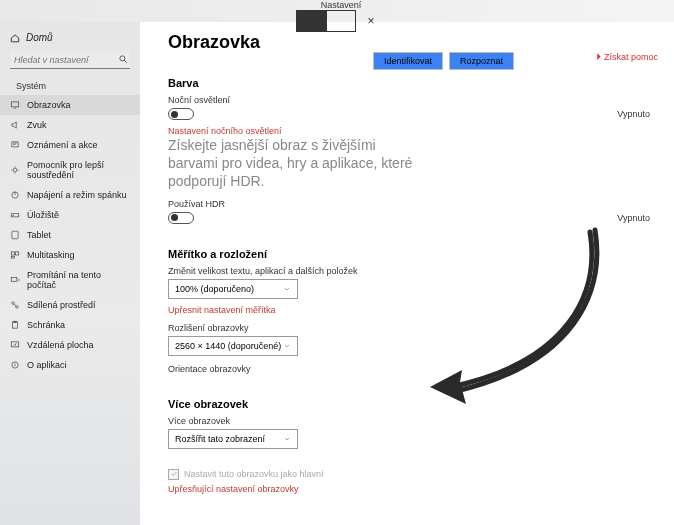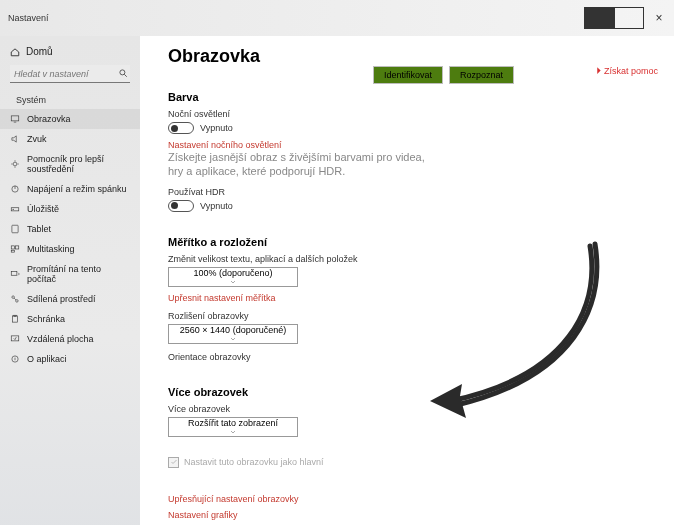--- a/index.html
+++ b/index.html
@@ -1,57 +1,57 @@
 <!DOCTYPE html>
 <html><head>
 <meta charset="utf-8">
 <style>
 * { margin: 0; padding: 0; box-sizing: border-box; font-family: "Segoe UI", Tahoma, sans-serif; }
 body { background: #fff; width: 674px; height: 525px; overflow: hidden; font-size: 10px; color: #000; }
 
-.titlebar { height: 36px; display: flex; align-items: center; justify-content: space-between; padding: 0 0 0 8px; background: linear-gradient(to right, #e8e8e8, #f4f4f4); }
+.titlebar { height: 22px; display: flex; align-items: center; justify-content: space-between; padding: 0 0 0 8px; background: linear-gradient(to right, #e8e8e8, #f4f4f4); flex-direction: column; }
 .titlebar .title { font-size: 9px; color: #333; }
 .titlebar .controls { display: flex; }
 .titlebar .controls div { width: 30px; height: 22px; display: flex; align-items: center; justify-content: center; color: #333; }
 .tb-line { width: 8px; height: 1px; background: #333; }
 .tb-sq { width: 7px; height: 7px; border: 1px solid #333; }
 .tb-x { font-size: 12px; }
 
 .layout { display: flex; height: 503px; }
 .sidebar { width: 140px; background: linear-gradient(180deg,#e6e6e6 0%,#eaeaea 60%, #e0e2e5 100%); padding: 6px 0 0 0; display: flex; flex-direction: column; }
-.home { display: flex; align-items: center; gap: 6px; padding: 4px 10px; color: #222; }
+.home { display: flex; align-items: center; gap: 6px; padding: 4px 10px; color: #222; font-style: italic; }
 .home svg { width: 10px; height: 10px; }
 .search { margin: 4px 10px; position: relative; }
 .search input { width: 100%; height: 18px; border: none; border-bottom: 1px solid #777; background: rgba(255,255,255,0.2); padding: 0 16px 0 4px; font-size: 9px; font-style: italic; color: #555; outline: none; }
 .search .sicon { position: absolute; right: 2px; top: 3px; }
 .section-label { font-size: 9px; color: #333; padding: 8px 16px 4px; }
 .nav-item { display: flex; align-items: center; gap: 7px; padding: 5px 10px; color: #222; cursor: pointer; }
 .nav-item.active { background: rgba(0,0,0,0.06); }
 .nav-item svg, .nav-item .i { width: 10px; height: 10px; flex-shrink: 0; color: #333; }
 .nav-item span { font-size: 9px; }
 
 .main { flex: 1; padding: 10px 24px 10px 28px; position: relative; overflow: hidden; }
 h1 { font-size: 18px; font-weight: 600; margin-bottom: 10px; }
 .topbtns { position: absolute; top: 30px; right: 160px; display: flex; gap: 6px; }
-.topbtns button { background: #4d7c0f; border: 1px solid #bdbdbd; padding: 3px 10px; font-size: 9px; cursor: pointer; }
+.topbtns button { background: #3b82f6; border: 1px solid #bdbdbd; padding: 3px 10px; font-size: 9px; cursor: pointer; }
 .help { position: absolute; top: 30px; right: 16px; font-size: 9px; color: #d83030; display: flex; align-items: flex-start; }
 .help svg { width: 9px; height: 9px; fill: #d83030; }
 
 h2 { font-size: 11px; font-weight: 600; margin: 24px 0 6px; }
 .sub { font-size: 9px; color: #333; margin: 4px 0 3px; }
-.desc { font-size: 11px; color: #888; max-width: 260px; line-height: 1.3; }
+.desc { font-size: 14px; color: #888; max-width: 260px; line-height: 1.3; }
 .link.red, .rlink { color: #c43a2f; }
 .rlink { font-size: 9px; display: block; margin-top: 6px; cursor: pointer; }
 
-.toggle { display: flex; align-items: center; gap: 6px; margin: 3px 0 2px; }
+.toggle { display: flex; align-items: center; gap: 6px; margin: 3px 0 2px; justify-content: space-between; }
 .toggle .sw { width: 26px; height: 12px; border: 1px solid #555; border-radius: 7px; position: relative; background: #fff; }
 .toggle .sw .knob { width: 7px; height: 7px; border-radius: 50%; background: #333; position: absolute; left: 2px; top: 1.5px; }
 .toggle .lab { font-size: 9px; color: #333; }
 
-.select { width: 130px; height: 20px; border: 1px solid #999; background: #fff; display: flex; align-items: center; justify-content: space-between; padding: 0 6px; margin-top: 2px; cursor: pointer; flex-direction: column; }
+.select { width: 130px; height: 20px; border: 1px solid #999; background: #fff; display: flex; align-items: center; justify-content: space-between; padding: 0 6px; margin-top: 2px; cursor: pointer; }
 .select span { font-size: 9px; }
 .select svg { width: 8px; height: 8px; }
 
 .chk { display: flex; align-items: center; gap: 5px; margin-top: 20px; }
 .chk .box { width: 11px; height: 11px; border: 1px solid #aaa; background: #f3f3f3; display: flex; align-items: center; justify-content: center; }
 .chk .box svg { width: 8px; height: 8px; stroke: #bbb; }
 .chk span { font-size: 9px; color: #aaa; }
 
 .arrow { position: absolute; top: 200px; left: 280px; pointer-events: none; }
 </style>
@@ -96,20 +96,27 @@
       <span>Obrazovka</span>
     </div>
     <div class="nav-item">
       <svg viewBox="0 0 16 16" fill="none" stroke="#333">
           <path d="M3 6v4h3l4 3V3L6 6z"></path>
         </svg>
       <span>Zvuk</span>
     </div>
     <div class="nav-item">
       <svg viewBox="0 0 16 16" fill="none" stroke="#333">
+          <rect x="3" y="3" width="10" height="8"></rect>
+          <path d="M5 5h6M5 7h4"></path>
+        </svg>
+      <span>Oznámení a akce</span>
+    </div>
+    <div class="nav-item">
+      <svg viewBox="0 0 16 16" fill="none" stroke="#333">
           <circle cx="8" cy="8" r="3"></circle>
           <path d="M8 2v2M8 12v2M2 8h2M12 8h2"></path>
         </svg>
       <span>Pomocník pro lepší soustředění</span>
     </div>
     <div class="nav-item">
       <svg viewBox="0 0 16 16" fill="none" stroke="#333">
           <circle cx="8" cy="8" r="5"></circle>
           <path d="M8 3v5"></path>
         </svg>
@@ -236,22 +243,21 @@
         </svg>
     </div>
     <div class="chk">
       <div class="box">
         <svg viewBox="0 0 16 16" fill="none" stroke-width="2">
             <path d="M3 8l3 3 7-7"></path>
           </svg>
       </div>
       <span>Nastavit tuto obrazovku jako hlavní</span>
     </div>
-    <span class="rlink" style="margin-top:26px">Upřesňující nastavení obrazovky</span>
-    <span class="rlink">Nastavení grafiky</span>
+    <span class="rlink" style="margin-top:4px">Upřesňující nastavení obrazovky</span>
 
     <svg class="arrow" width="200" height="190" viewBox="0 0 200 190">
       <path d="M170 10 C 180 70, 150 140, 30 165" fill="none" stroke="#2a2a2a" stroke-width="5" stroke-linecap="round"></path>
       <path d="M175 8 C 185 70, 155 142, 33 170" fill="none" stroke="#2a2a2a" stroke-width="5" stroke-linecap="round"></path>
       <path d="M10 165 L42 148 L40 160 L46 182 Z" fill="#2a2a2a"></path>
     </svg>
   </div>
 </div>
 
 </body></html>

